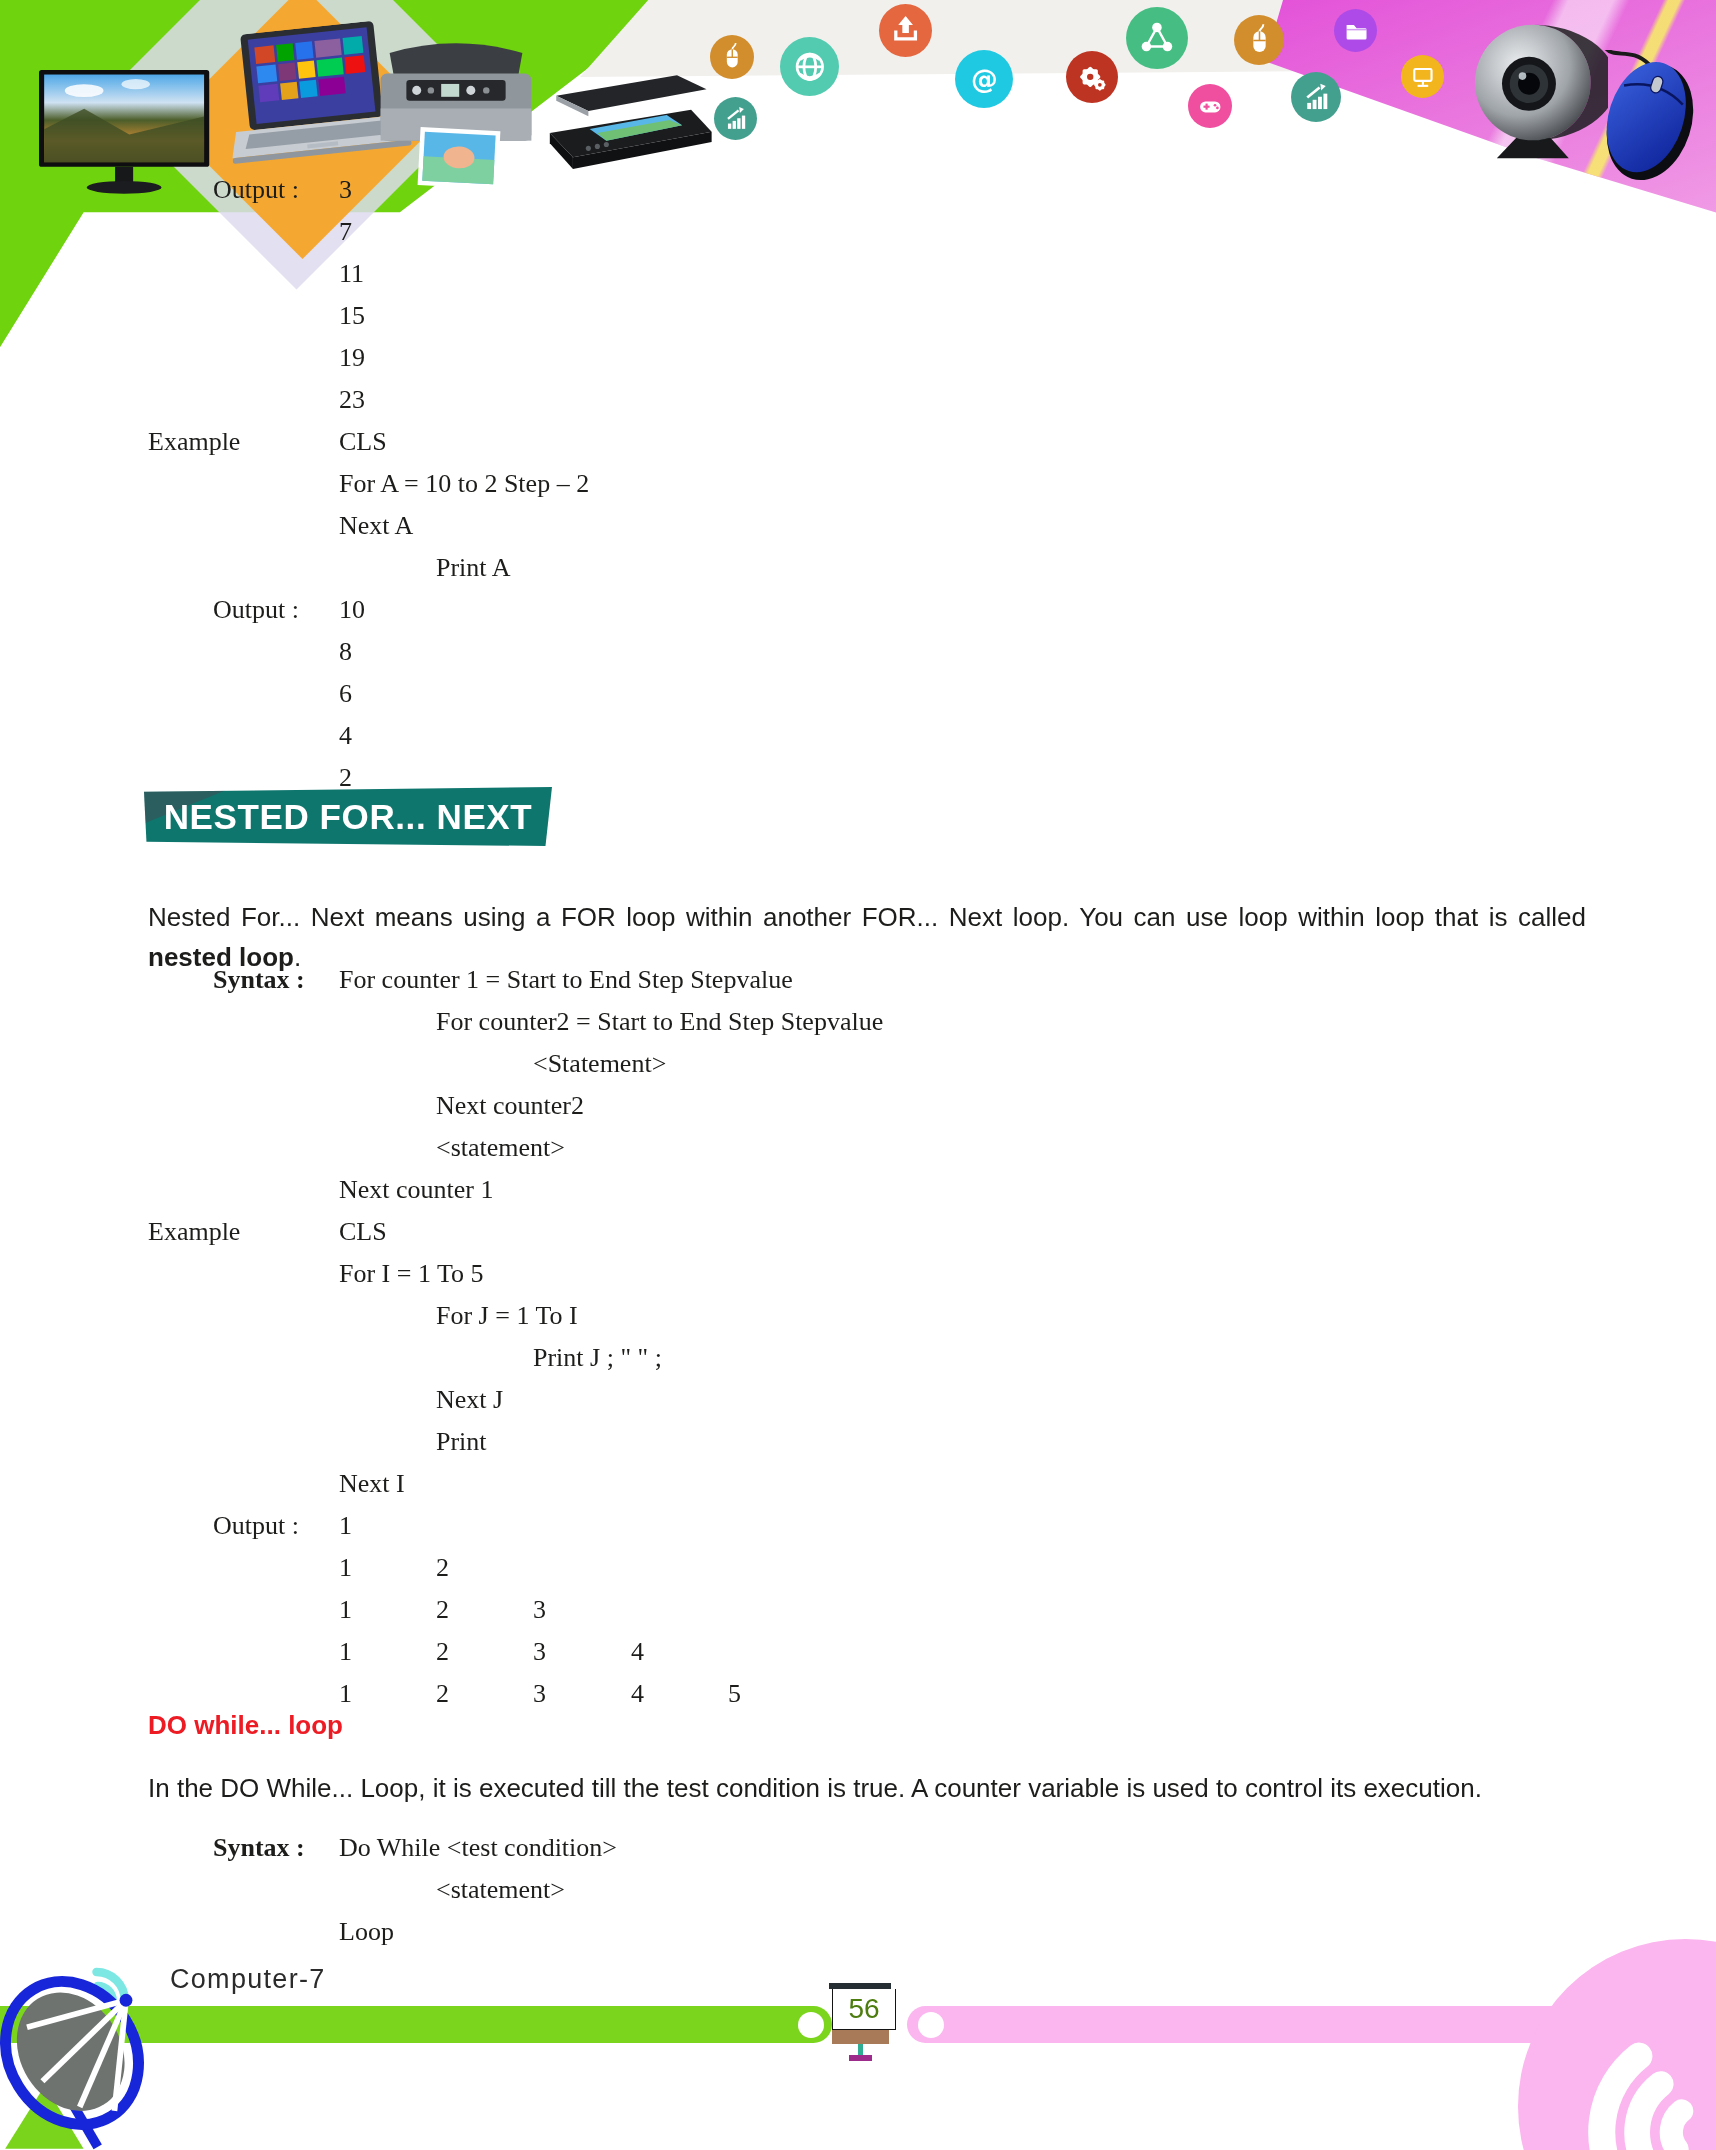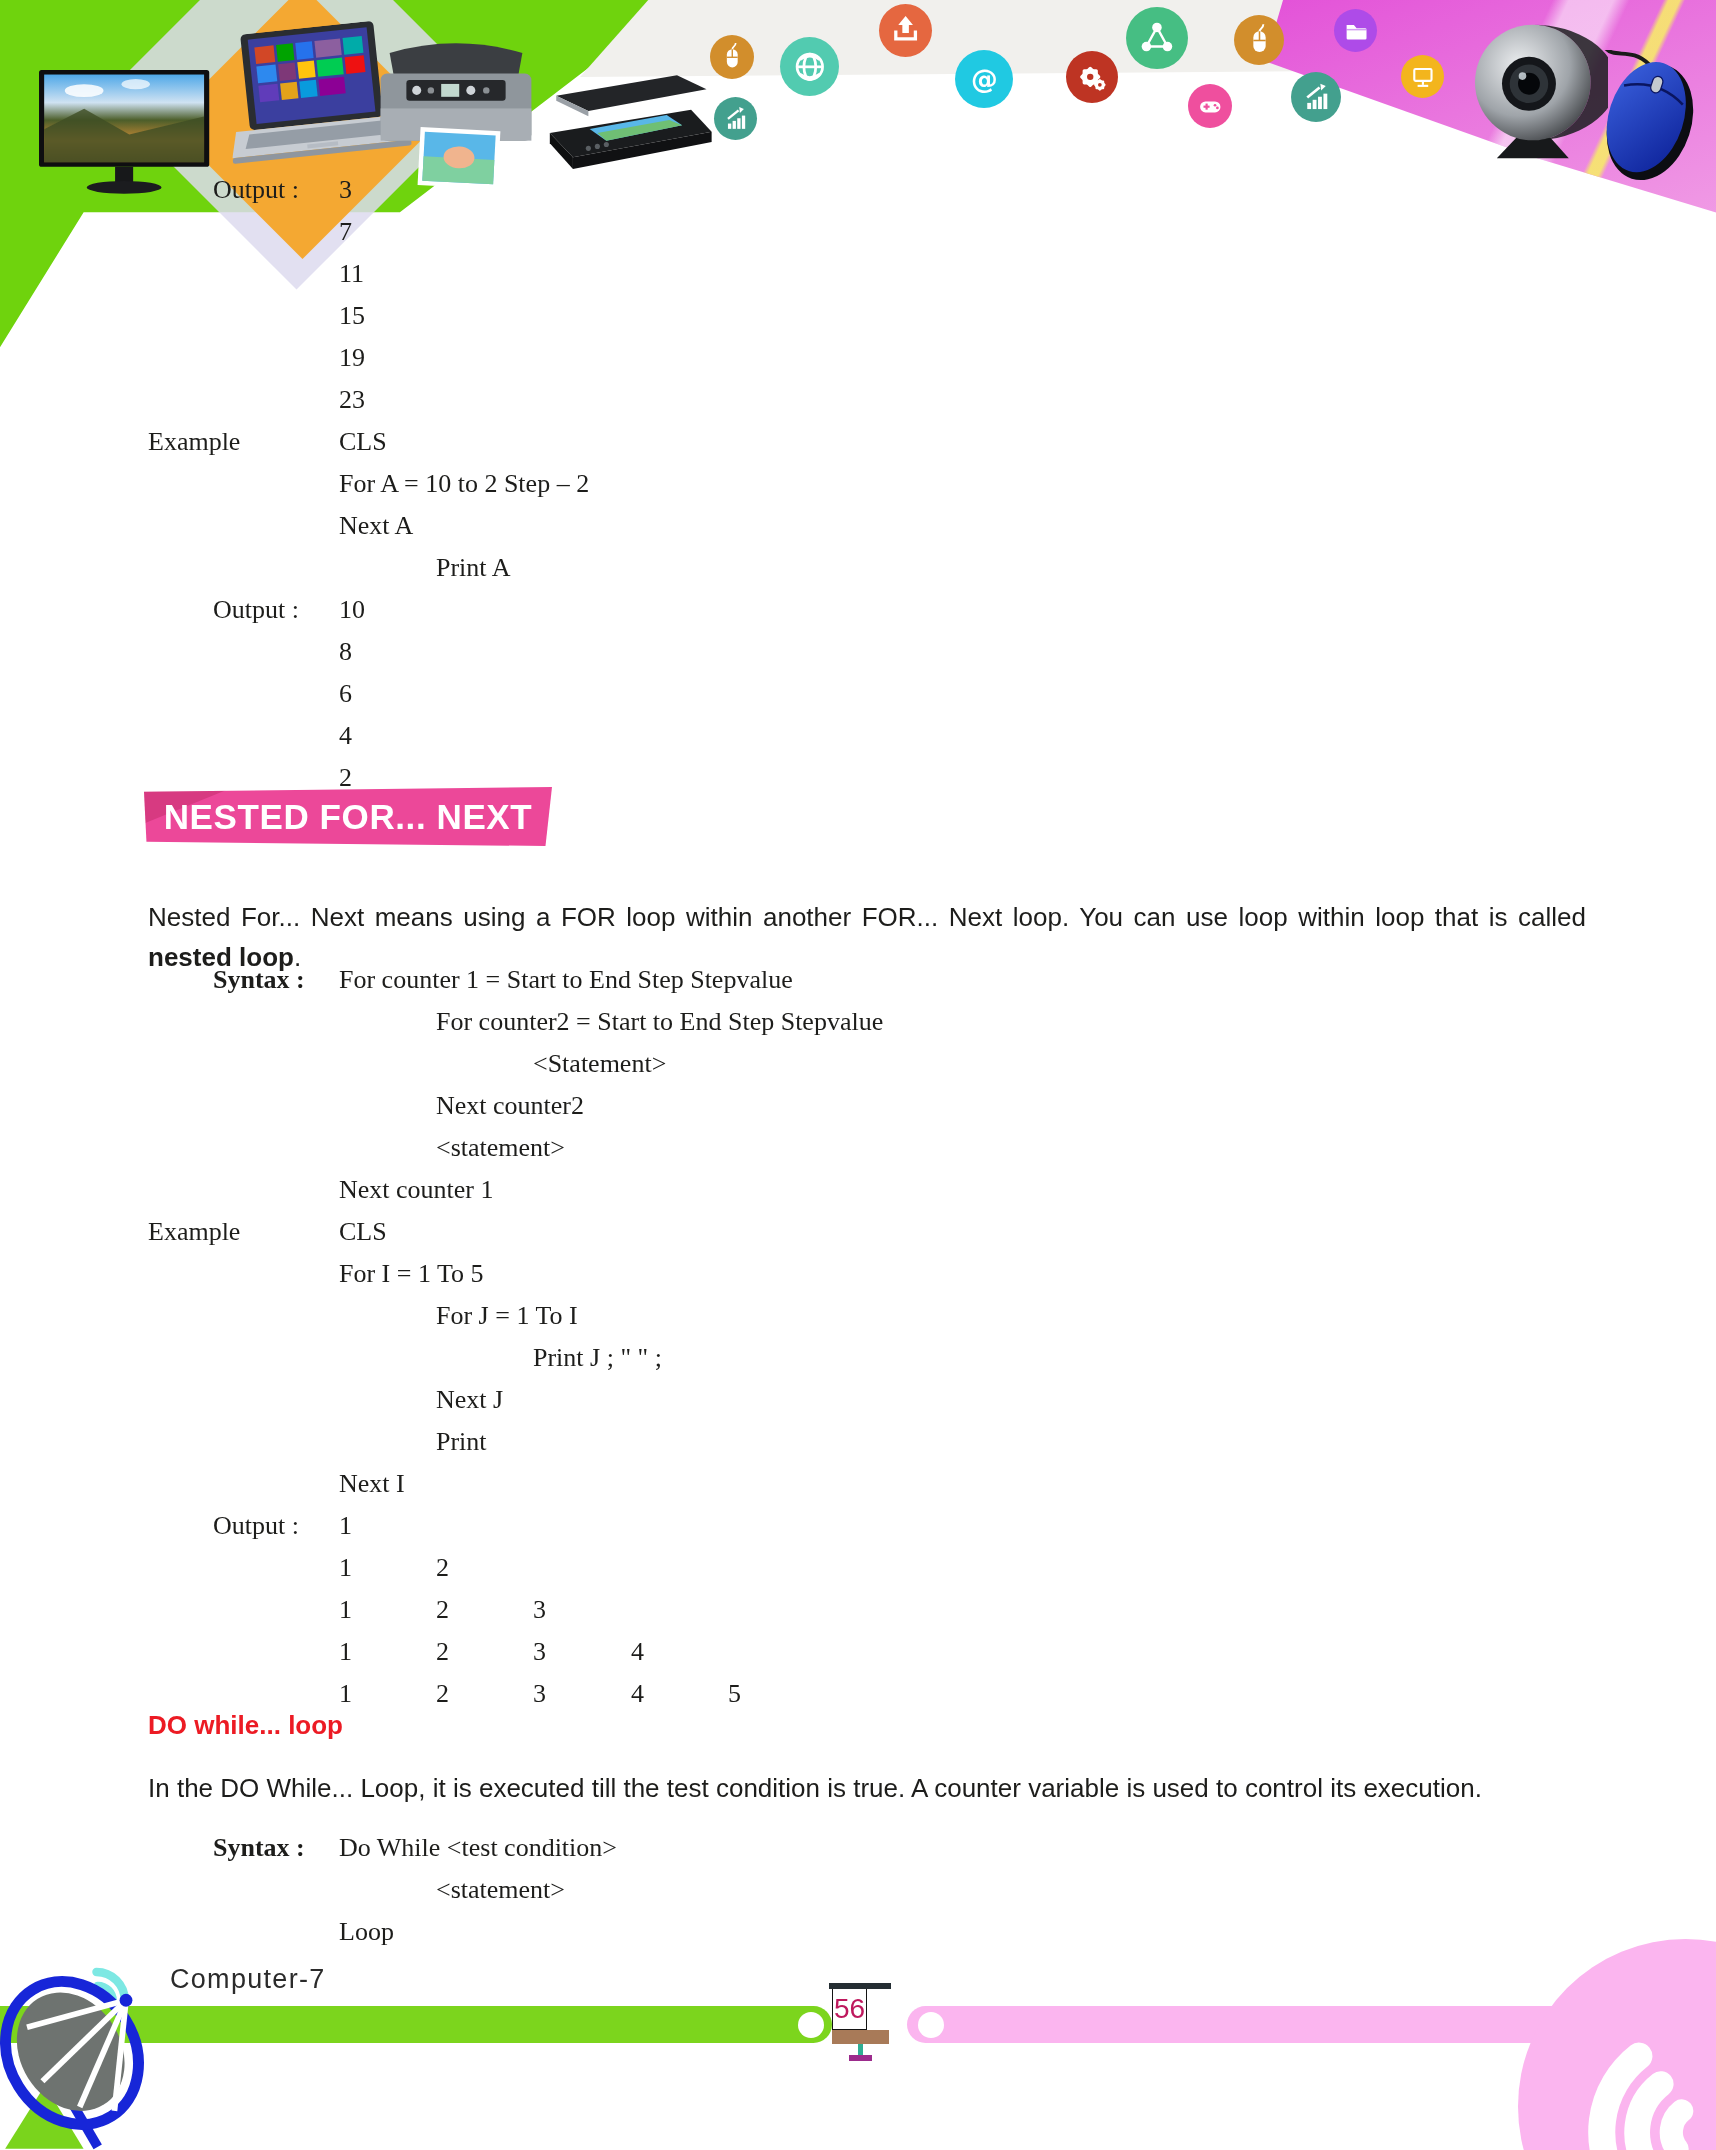--- a/index.html
+++ b/index.html
@@ -32,21 +32,21 @@
   
   .sec{position:absolute;left:0;right:0;z-index:10;font-family:Liberation Serif, serif;}
   .ln{position:relative;height:42px;}
   .lab,.code,.num{position:absolute;top:0;line-height:42px;font-size:26px;color:#1d1d1b;white-space:pre;}
   .lab1{left:213px;} .lab0{left:148px;}
   .bold{font-weight:bold;}
   .i0{left:339px;} .i1{left:436px;} .i2{left:533px;}
   .c0{left:339px;} .c1{left:436px;} .c2{left:533px;} .c3{left:631px;} .c4{left:728px;}
 
   #banner{position:absolute;left:144px;top:787px;width:408px;height:59px;z-index:10;
-    background:#ec4899;clip-path:polygon(0 8%,100% 0,98.4% 100%,0.6% 93%);
+    background:#0f766e;clip-path:polygon(0 8%,100% 0,98.4% 100%,0.6% 93%);
     display:flex;align-items:center;justify-content:center;}
   #banner::before{content:"";position:absolute;inset:0;background:rgba(140,10,45,.22);
     clip-path:polygon(0 0,22% 0,0 62%);}
   #banner .banner-text{position:relative;color:#fff;font-size:35px;font-weight:800;letter-spacing:0.6px;}
 
   .para{position:absolute;left:148px;width:1438px;font-size:26px;line-height:40px;
     text-align:justify;color:#1d1d1b;z-index:10;}
   #intro{top:871px;}
   #para2{top:1742px;}
   #do-head{position:absolute;left:148px;top:1704px;height:42px;line-height:42px;
@@ -56,22 +56,22 @@
   .green-bar{position:absolute;left:0;top:2006px;width:832px;height:37px;background:#7cd51d;
     border-radius:0 18.7px 18.7px 0;z-index:5;}
   .bar-dot{position:absolute;width:26px;height:26px;border-radius:50%;background:#fff;z-index:6;}
   .pink-bar{position:absolute;left:907px;top:2006px;width:809px;height:37px;background:#fbb5ef;
     border-radius:18.7px 0 0 18.7px;z-index:4;}
   .pink-blob{position:absolute;left:1518px;top:1939px;width:335px;height:335px;border-radius:50%;
     background:#fbb5ef;z-index:4;}
   .pink-blob svg{position:absolute;left:0;top:0;width:100%;height:100%;}
   .placard{position:absolute;left:832px;top:1983px;width:57px;z-index:6;text-align:center;}
   .placard .cap{margin-left:-2.6px;width:62px;height:5.8px;background:#252e33;}
-  .placard .num-box{box-sizing:border-box;width:35px;height:41px;background:#fff;border:1.9px solid #141414;
-    border-top:none;display:flex;align-items:center;justify-content:center;font-size:28px;color:#be185d;}
+  .placard .num-box{box-sizing:border-box;width:64px;height:41px;background:#fff;border:1.9px solid #141414;
+    border-top:none;display:flex;align-items:center;justify-content:center;font-size:28px;color:#4d7c0f;}
   .placard .wood{width:57px;height:14px;background:#a87a58;}
   .placard .stem{width:5.8px;height:11.6px;background:#2fae93;margin:0 auto;}
   .placard .base{width:23px;height:5.8px;background:#9c2b8c;margin:0 auto;}
   .book-label{position:absolute;left:170px;top:1964px;font-size:27px;letter-spacing:1.3px;color:#2b2b2b;z-index:8;}
   .dish{position:absolute;left:0;top:1964px;z-index:8;}
 </style>
 </head>
 <body>
 
 <div class="page">

